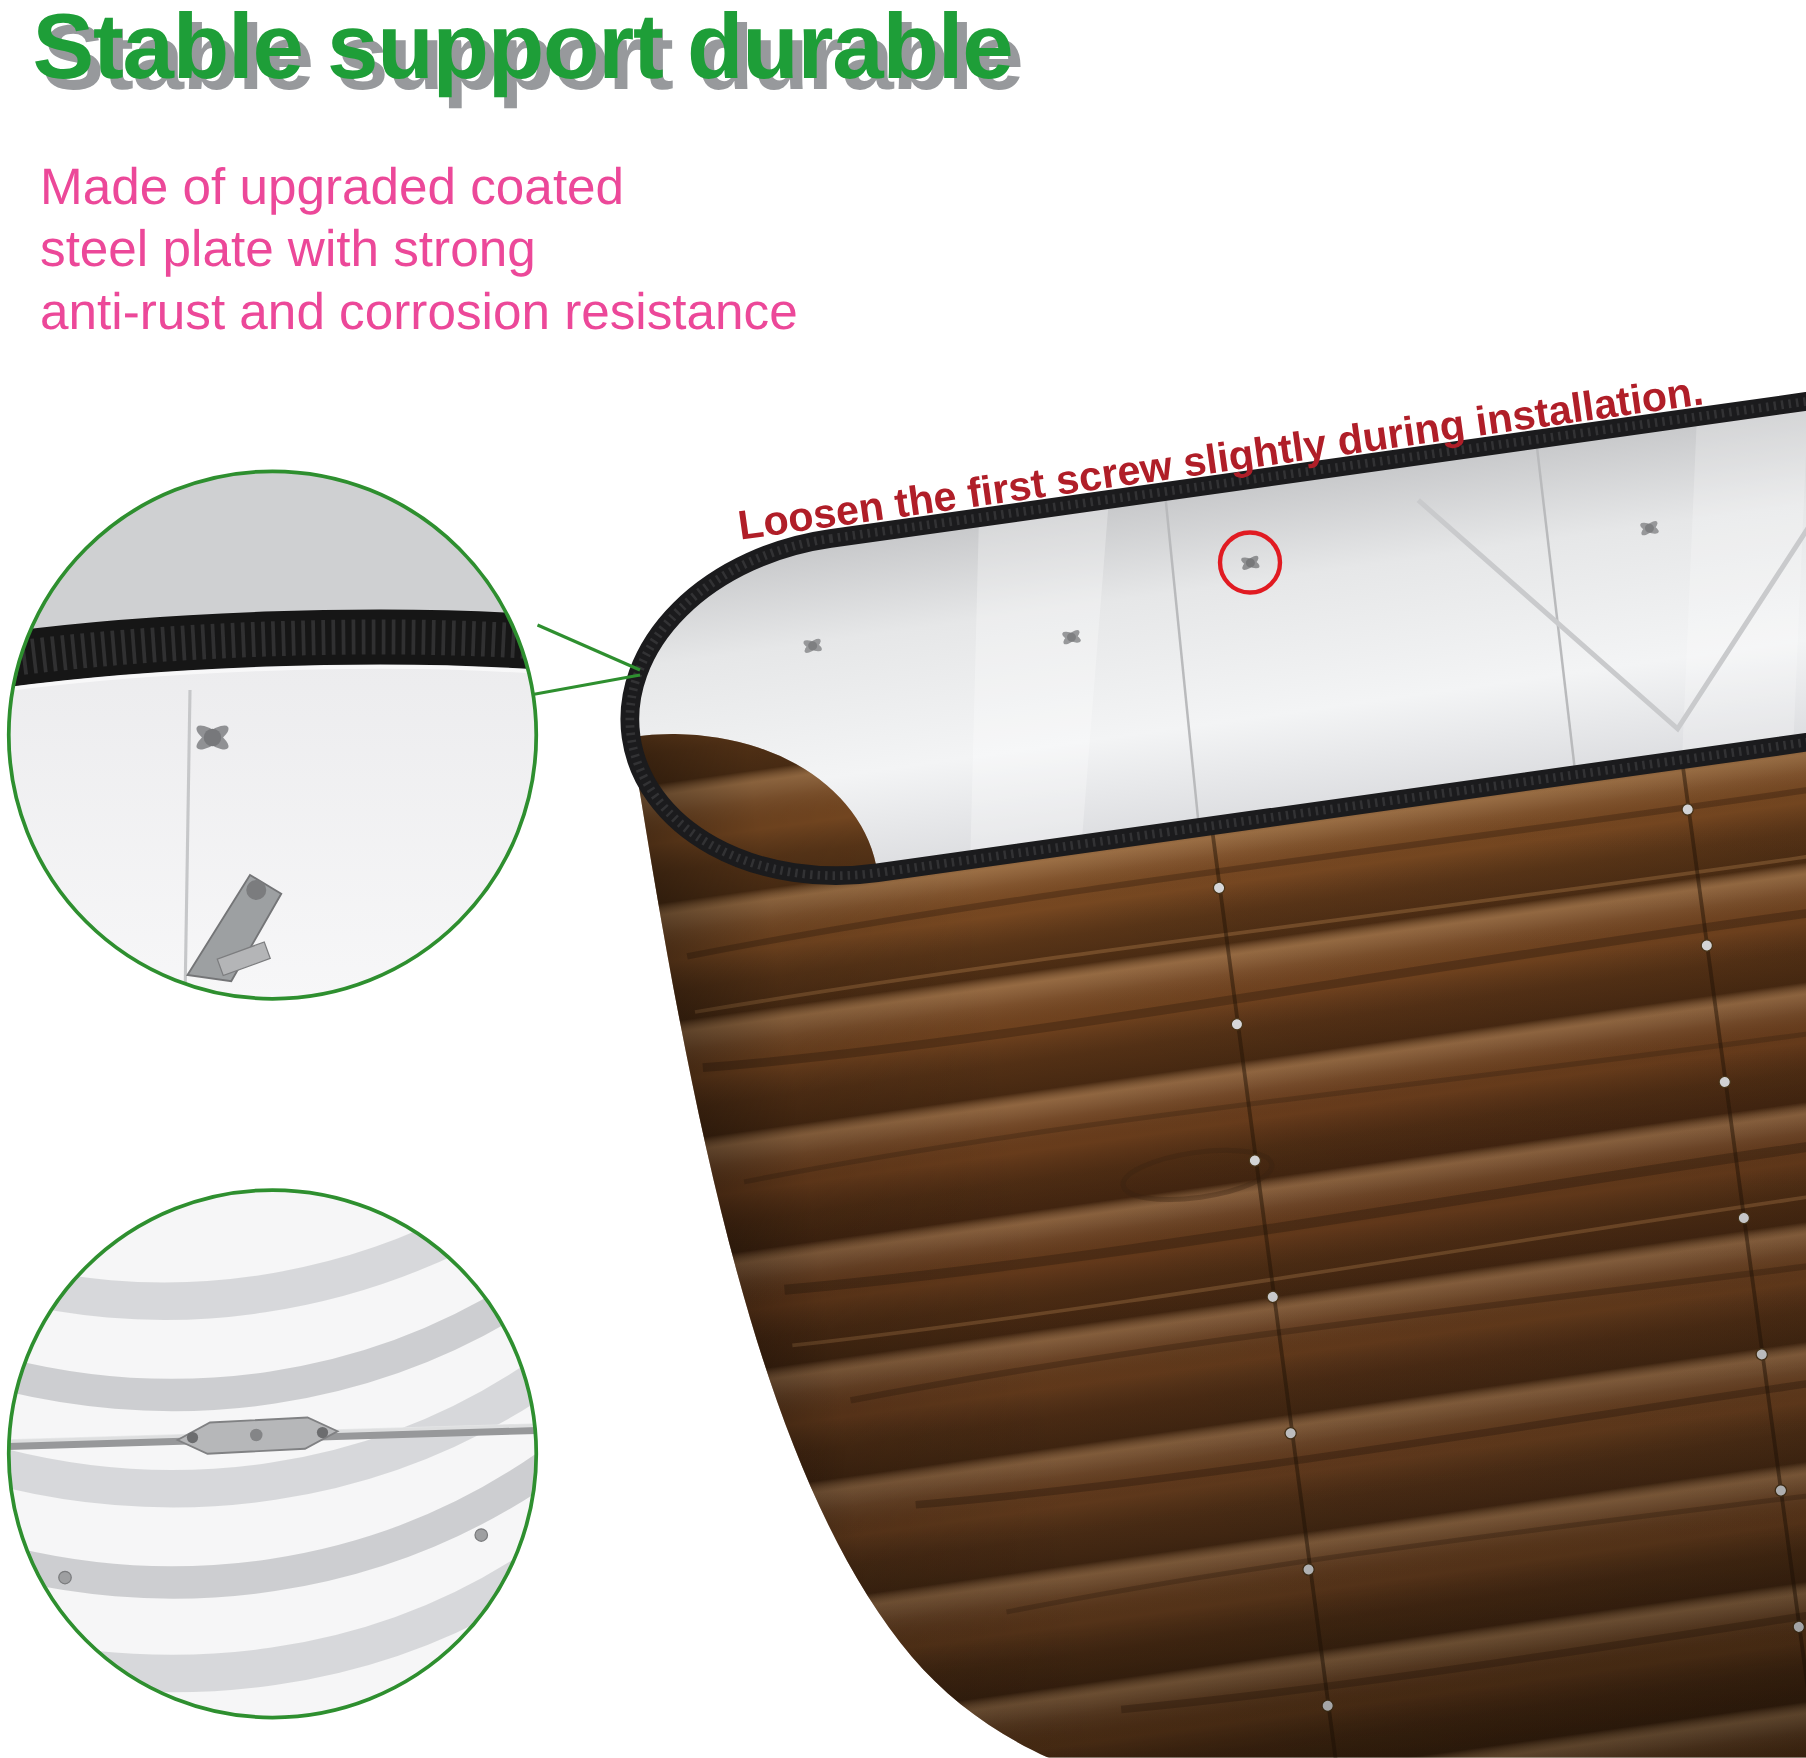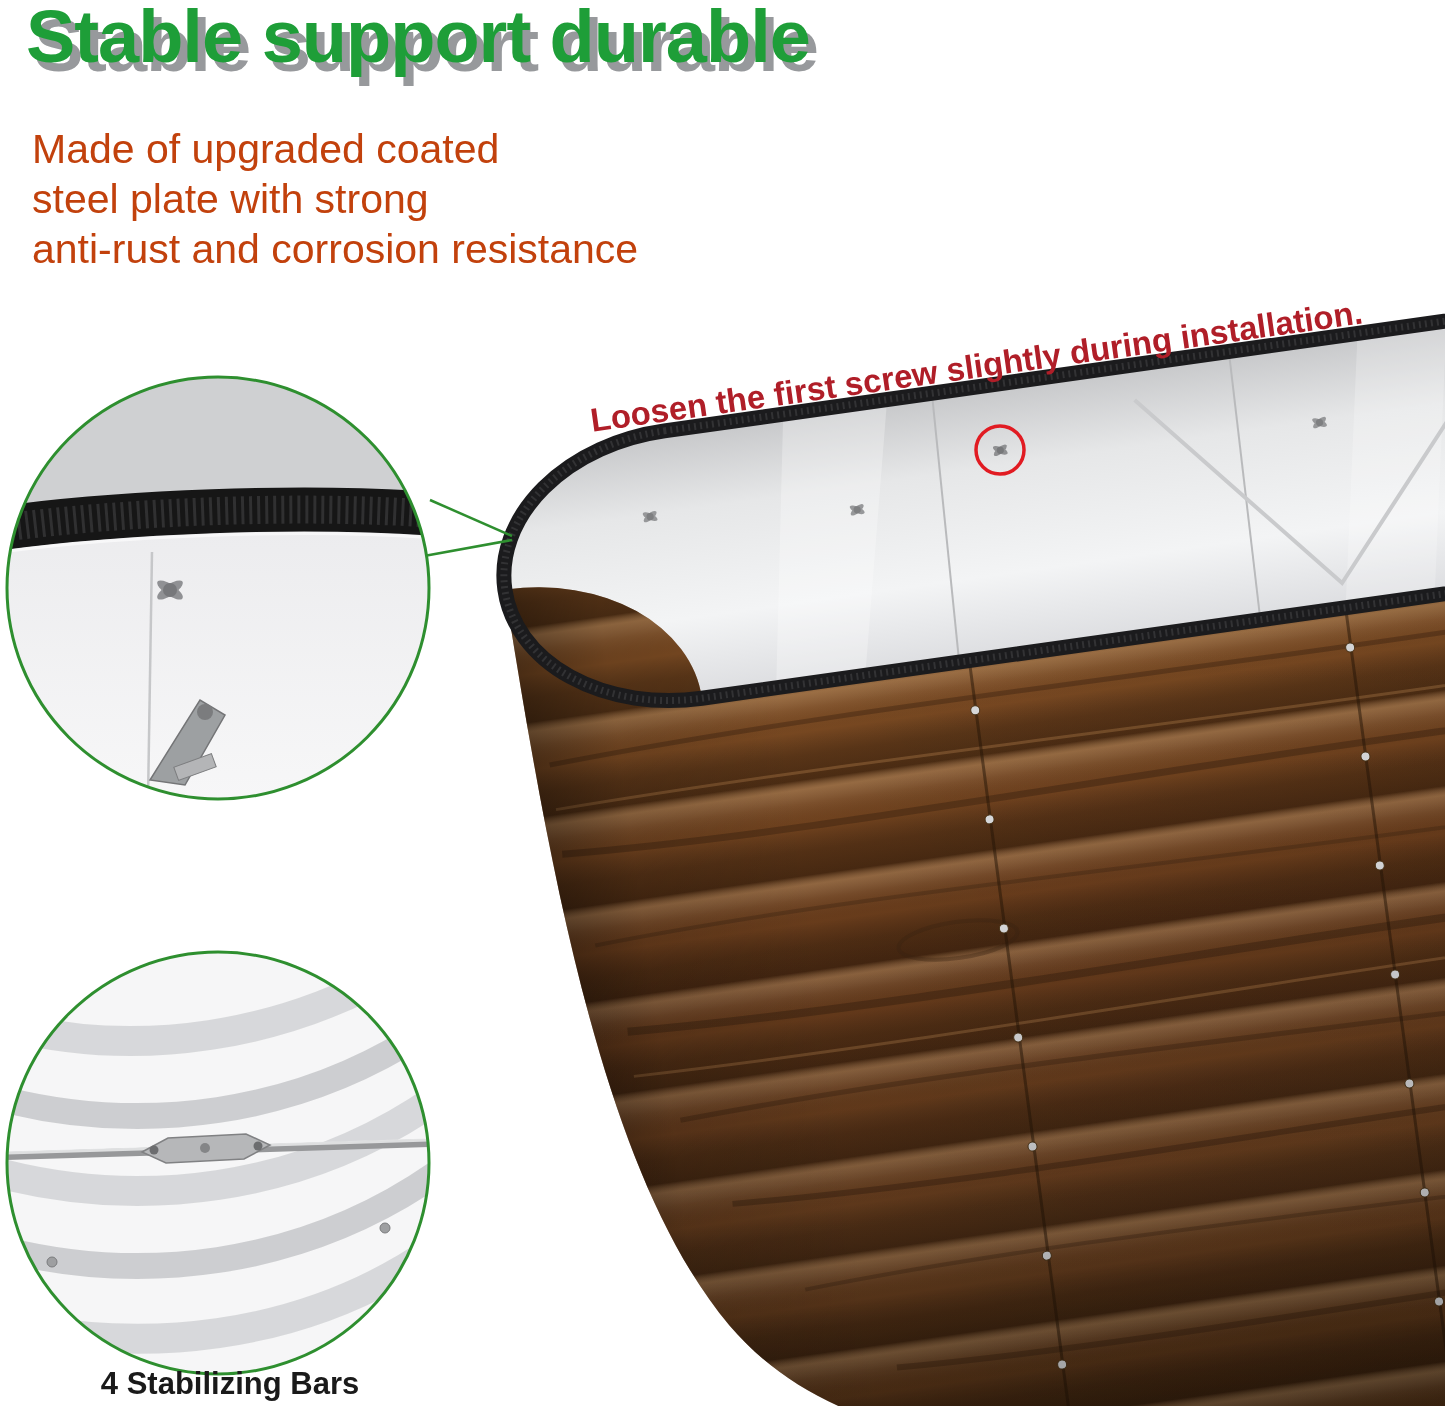--- a/index.html
+++ b/index.html
@@ -9,21 +9,21 @@
   .layer{position:absolute;left:0;top:0;}
   #main-title{
     position:absolute;left:26px;top:-6px;
     font-size:74px;font-weight:800;letter-spacing:-1px;
     color:#1e9e38;
     text-shadow:8px 9px 0 #97999c;
     white-space:nowrap;
   }
   #product-description{
     position:absolute;left:32px;top:124px;
-    font-size:41px;line-height:1.22;color:#c2410c;
+    font-size:41px;line-height:1.22;color:#ec4899;
     white-space:pre-line;
   }
   #installation-annotation{
     position:absolute;left:588px;top:402px;
     font-size:33px;font-weight:700;color:#b01e28;
     transform:rotate(-8deg);transform-origin:left top;
     white-space:nowrap;
   }
   .callout-label{
     position:absolute;font-size:31px;font-weight:700;color:#1a1a1a;
@@ -231,15 +231,14 @@
 
   <div id="main-title">Stable support durable</div>
 
   <div id="product-description">Made of upgraded coated
 steel plate with strong
 anti-rust and corrosion resistance</div>
 
   <div id="installation-annotation">Loosen the first screw slightly during installation.</div>
 
 
-  <div id="stabilizing-bars-label" class="callout-label">4 Stabilizing Bars</div>
 
 </div>
 
 </body></html>

